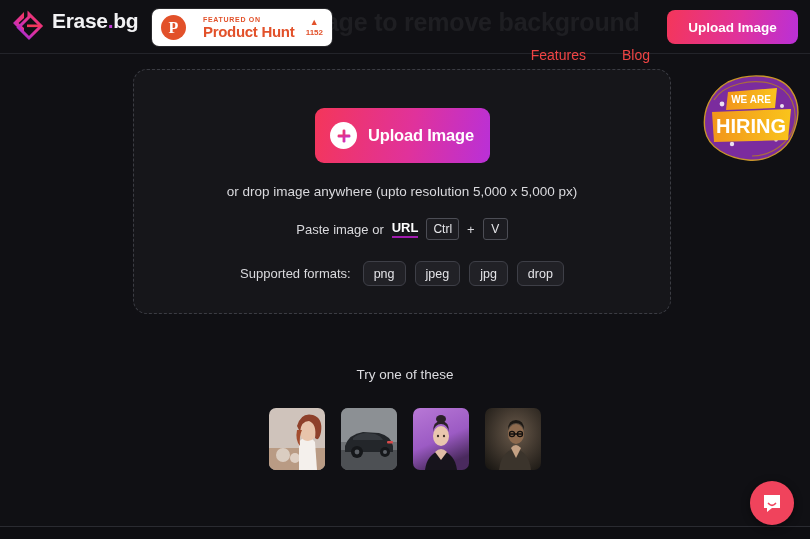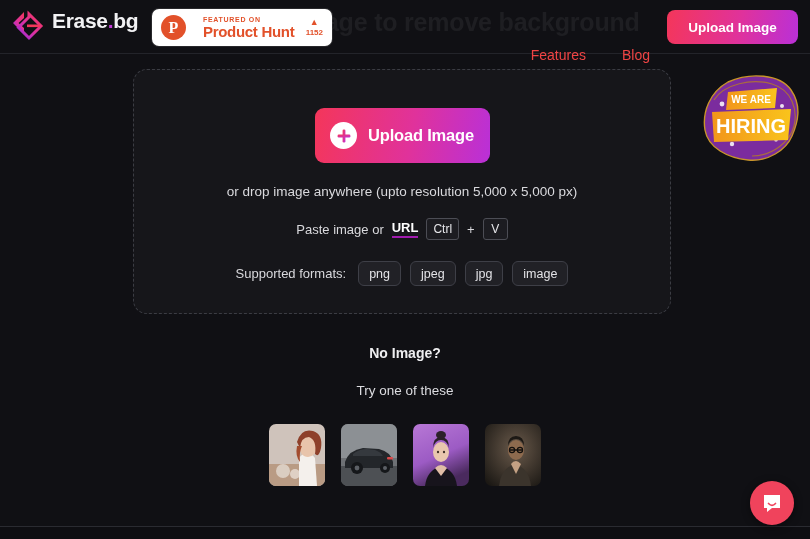--- a/index.html
+++ b/index.html
@@ -303,21 +303,21 @@
       <span class="key">Ctrl</span>
       <span class="plus-sign">+</span>
       <span class="key">V</span>
     </div>
 
     <div class="formats-row">
       <span class="fmt-label">Supported formats:</span>
       <span class="fmt-chip">png</span>
       <span class="fmt-chip">jpeg</span>
       <span class="fmt-chip">jpg</span>
-      <span class="fmt-chip">image</span>
+      <span class="fmt-chip">drop</span>
     </div>
   </div>
 
   <div class="hiring">
     <svg width="108" height="96" viewBox="0 0 108 96" xmlns="http://www.w3.org/2000/svg">
       <defs>
         <linearGradient id="lgRib" x1="0" y1="0" x2="1" y2="0">
           <stop offset="0%" stop-color="#f2951b"></stop>
           <stop offset="100%" stop-color="#f9c41c"></stop>
         </linearGradient>
@@ -333,21 +333,20 @@
 
       <path d="M30 22 L79 18 L77 38 L28 40 Z" fill="url(#lgRib)"></path>
       <text x="53" y="33" font-family="Liberation Sans, sans-serif" font-size="10" font-weight="bold" fill="#ffffff" text-anchor="middle">WE ARE</text>
 
       <path d="M14 42 L93 39 L90 70 L16 72 Z" fill="url(#lgRib)"></path>
       <text x="53" y="63" font-family="Liberation Sans, sans-serif" font-size="20" font-weight="bold" fill="#ffffff" text-anchor="middle">HIRING</text>
     </svg>
   </div>
 
   <div class="samples">
-    <div class="no-image">No Image?</div>
     <div class="try-one">Try one of these</div>
 
     <div class="thumbs">
 
       <div class="thumb">
         <svg width="56" height="62" viewBox="0 0 56 62" xmlns="http://www.w3.org/2000/svg">
           <rect width="56" height="62" fill="#cfc3bb"></rect>
           <rect y="40" width="56" height="22" fill="#b99b84"></rect>
           <circle cx="14" cy="47" r="7" fill="#e6ded6" opacity="0.75"></circle>
           <circle cx="26" cy="50" r="5" fill="#efe7e0" opacity="0.7"></circle>

